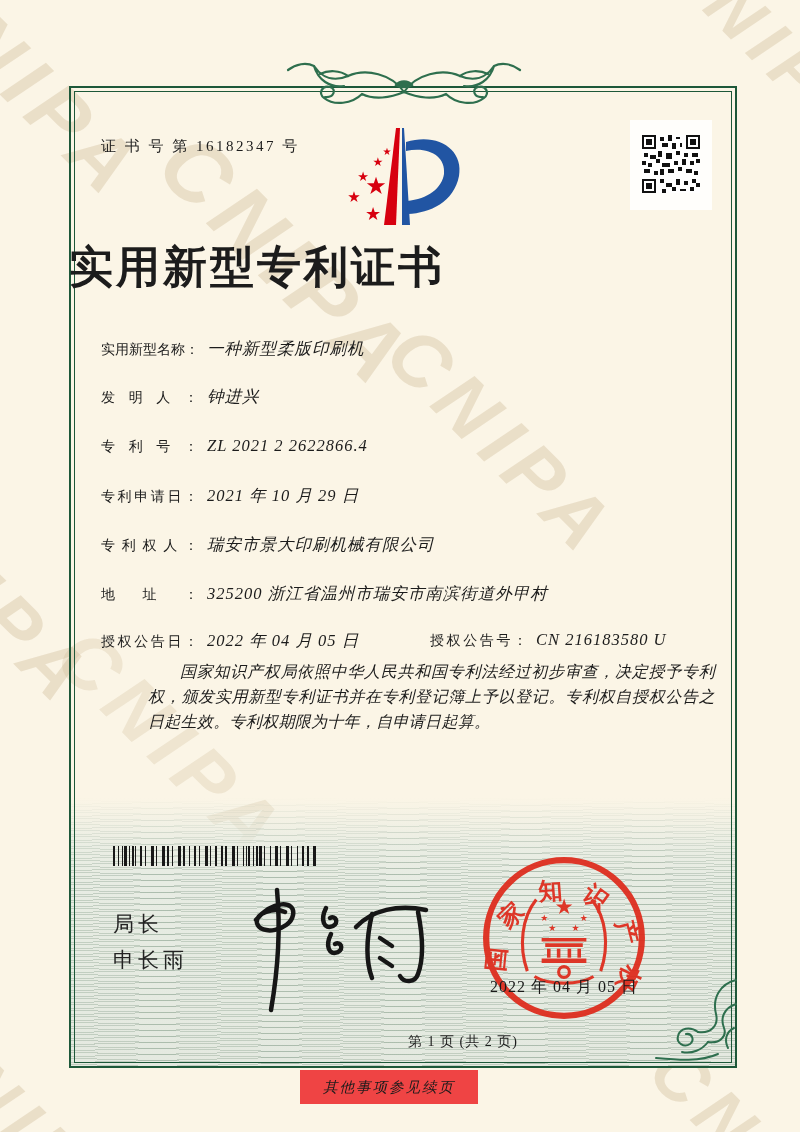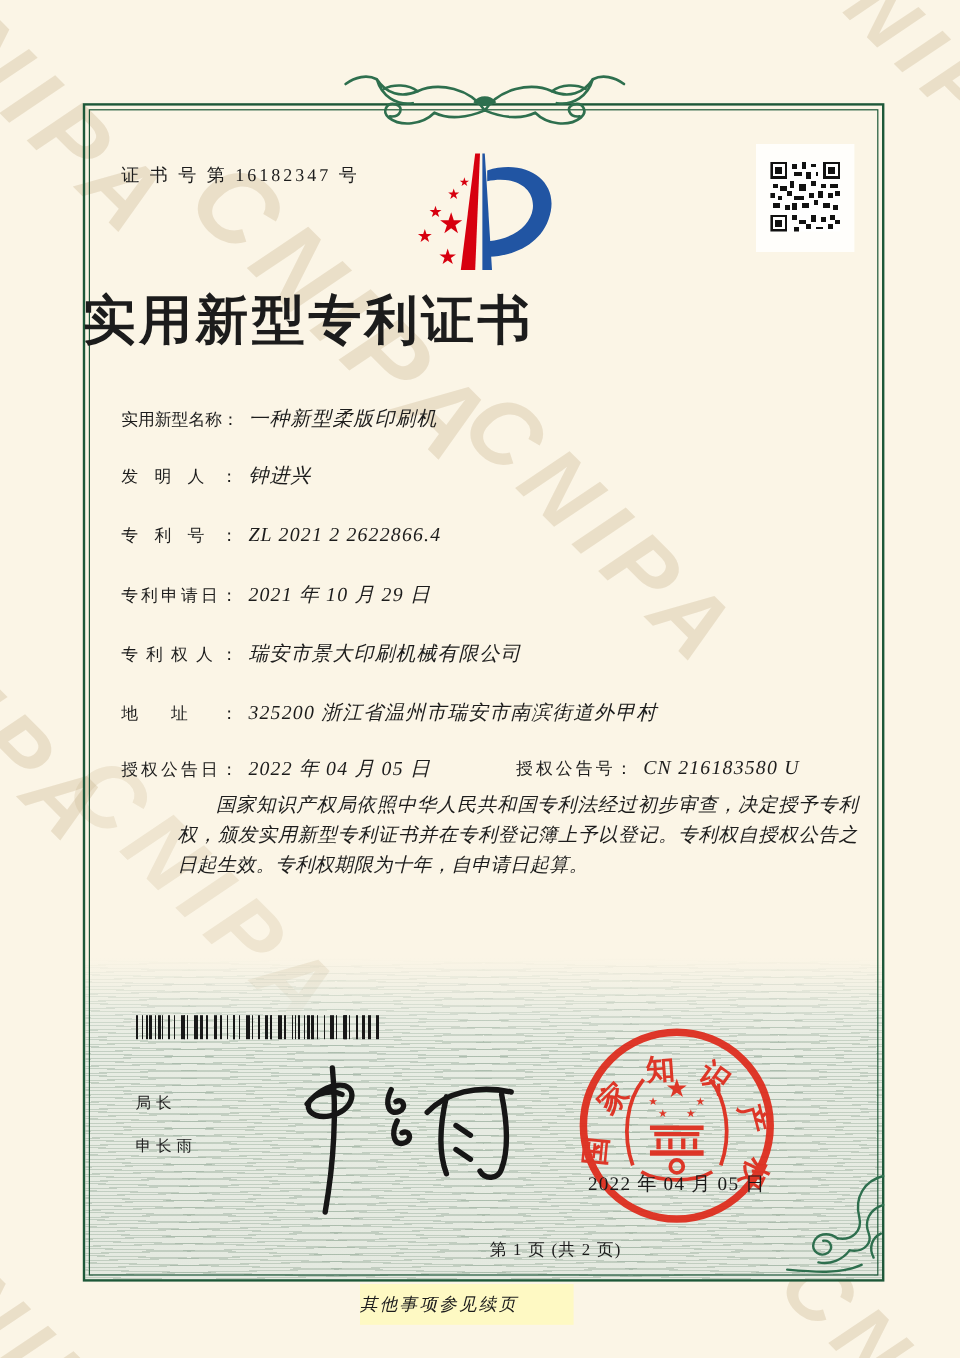--- a/index.html
+++ b/index.html
@@ -44,30 +44,30 @@
   .body-text{position:absolute;z-index:3;left:103px;top:659px;width:612px;
     font-style:italic;font-size:16px;line-height:25px;text-align:justify;letter-spacing:.3px;}
   .body-text p{text-indent:2em;margin-left:45px;}
   
   .barcode{position:absolute;z-index:3;left:113px;top:846px;width:204px;height:20px;
     background-image:
       repeating-linear-gradient(90deg,#181818 0 2px,transparent 2px 5px,#181818 5px 6px,transparent 6px 11px,#181818 11px 14px,transparent 14px 16px,#181818 16px 17px,transparent 17px 22px,#181818 22px 23px,transparent 23px 27px),
       repeating-linear-gradient(90deg,transparent 0 9px,#181818 9px 10px,transparent 10px 19px,#181818 19px 21px,transparent 21px 31px);}
   
   .officer{position:absolute;z-index:3;left:113px;font-family:Liberation Sans, sans-serif;
-    font-size:13px;letter-spacing:4px;color:#222;}
+    font-size:21px;letter-spacing:4px;color:#222;}
   .signature{position:absolute;z-index:4;left:222px;top:882px;}
   
   .seal{position:absolute;z-index:3;left:479px;top:853px;width:170px;height:170px;opacity:.93;}
   .seal-date{position:absolute;z-index:4;left:464px;top:977px;width:200px;text-align:center;
     font-size:16px;letter-spacing:1px;color:#1a1a1a;}
   
   .page-num{position:absolute;z-index:3;left:69px;top:1033px;width:788px;text-align:center;font-size:14px;letter-spacing:1px;}
   .note-box{position:absolute;z-index:3;left:300px;top:1070px;width:178px;height:34px;
-    background:#fef9c3;display:flex;align-items:center;justify-content:flex-start;}
+    background:#ef4444;display:flex;align-items:center;justify-content:center;}
   .note-box span{font-style:italic;font-size:14.5px;letter-spacing:2px;}
 </style>
 </head>
 <body>
 
 <div class="page">
 
   <span class="wm" style="left:-50px;top:-50px;font-size:80px">CNIPA</span>
   <span class="wm" style="left:700px;top:-75px;font-size:70px">CNIPA</span>
   <span class="wm" style="left:205px;top:118px;font-size:88px">CNIPA</span>

